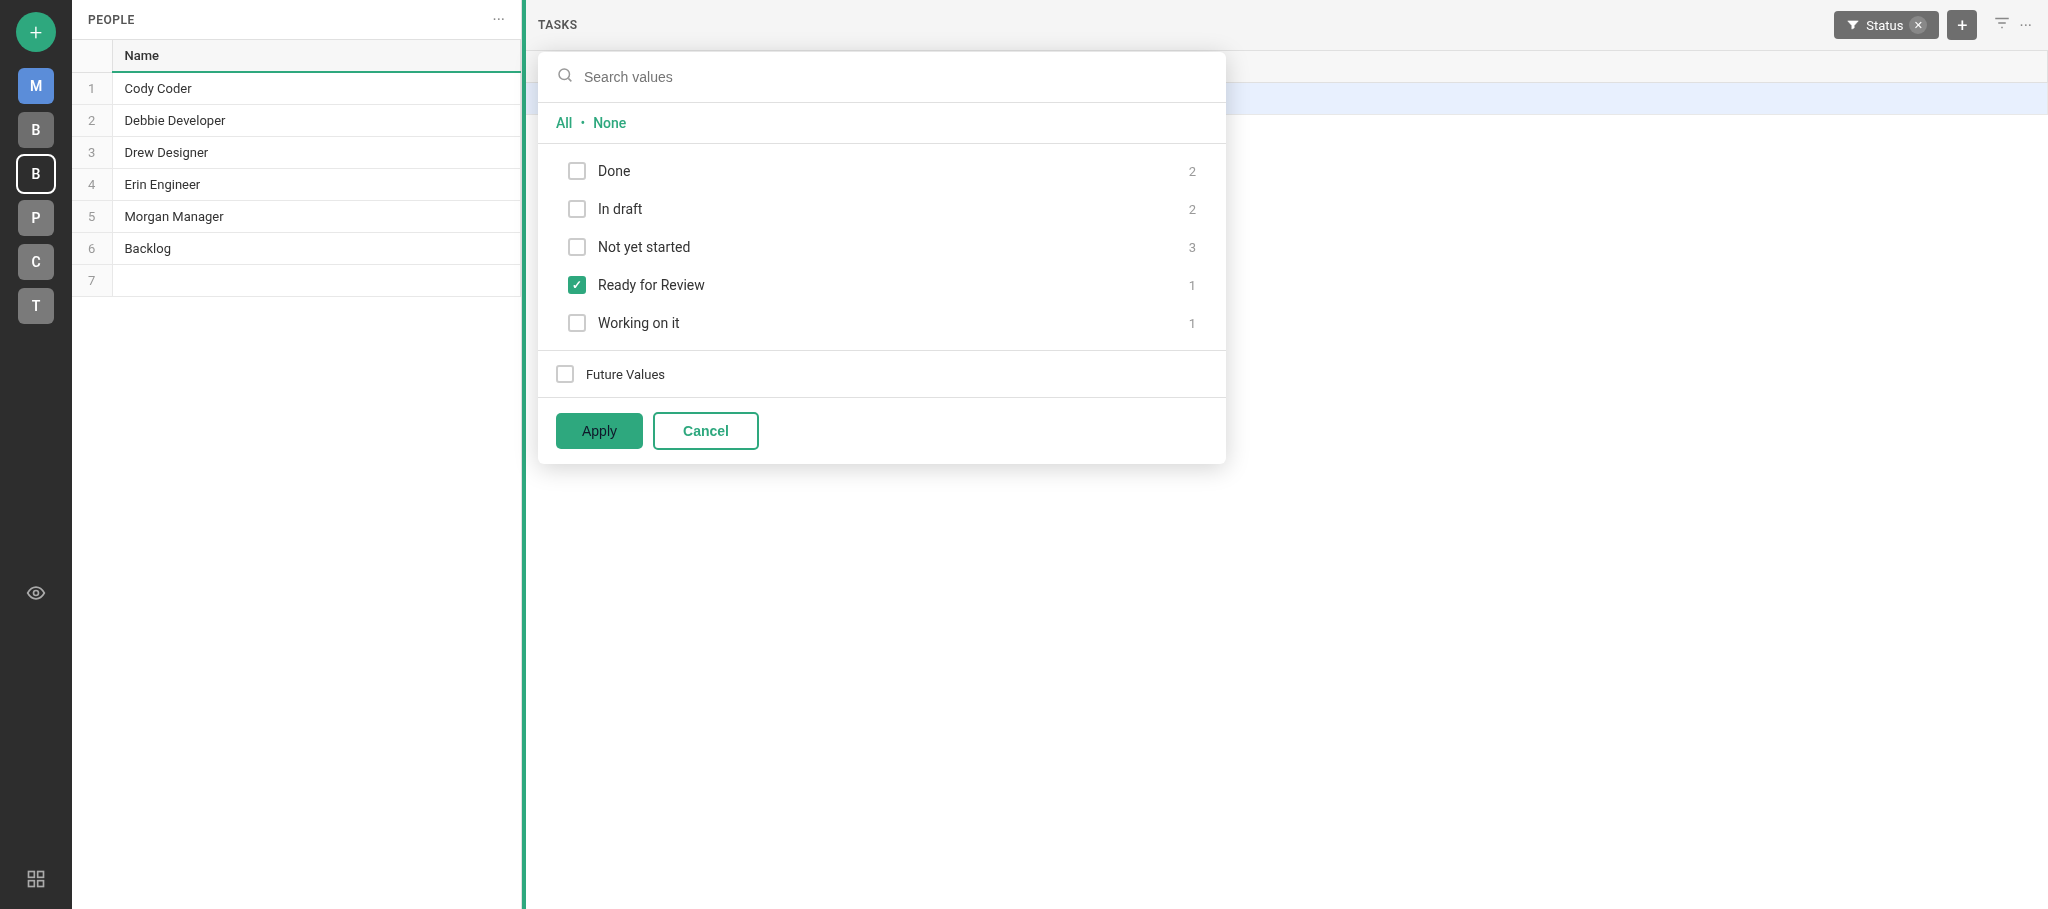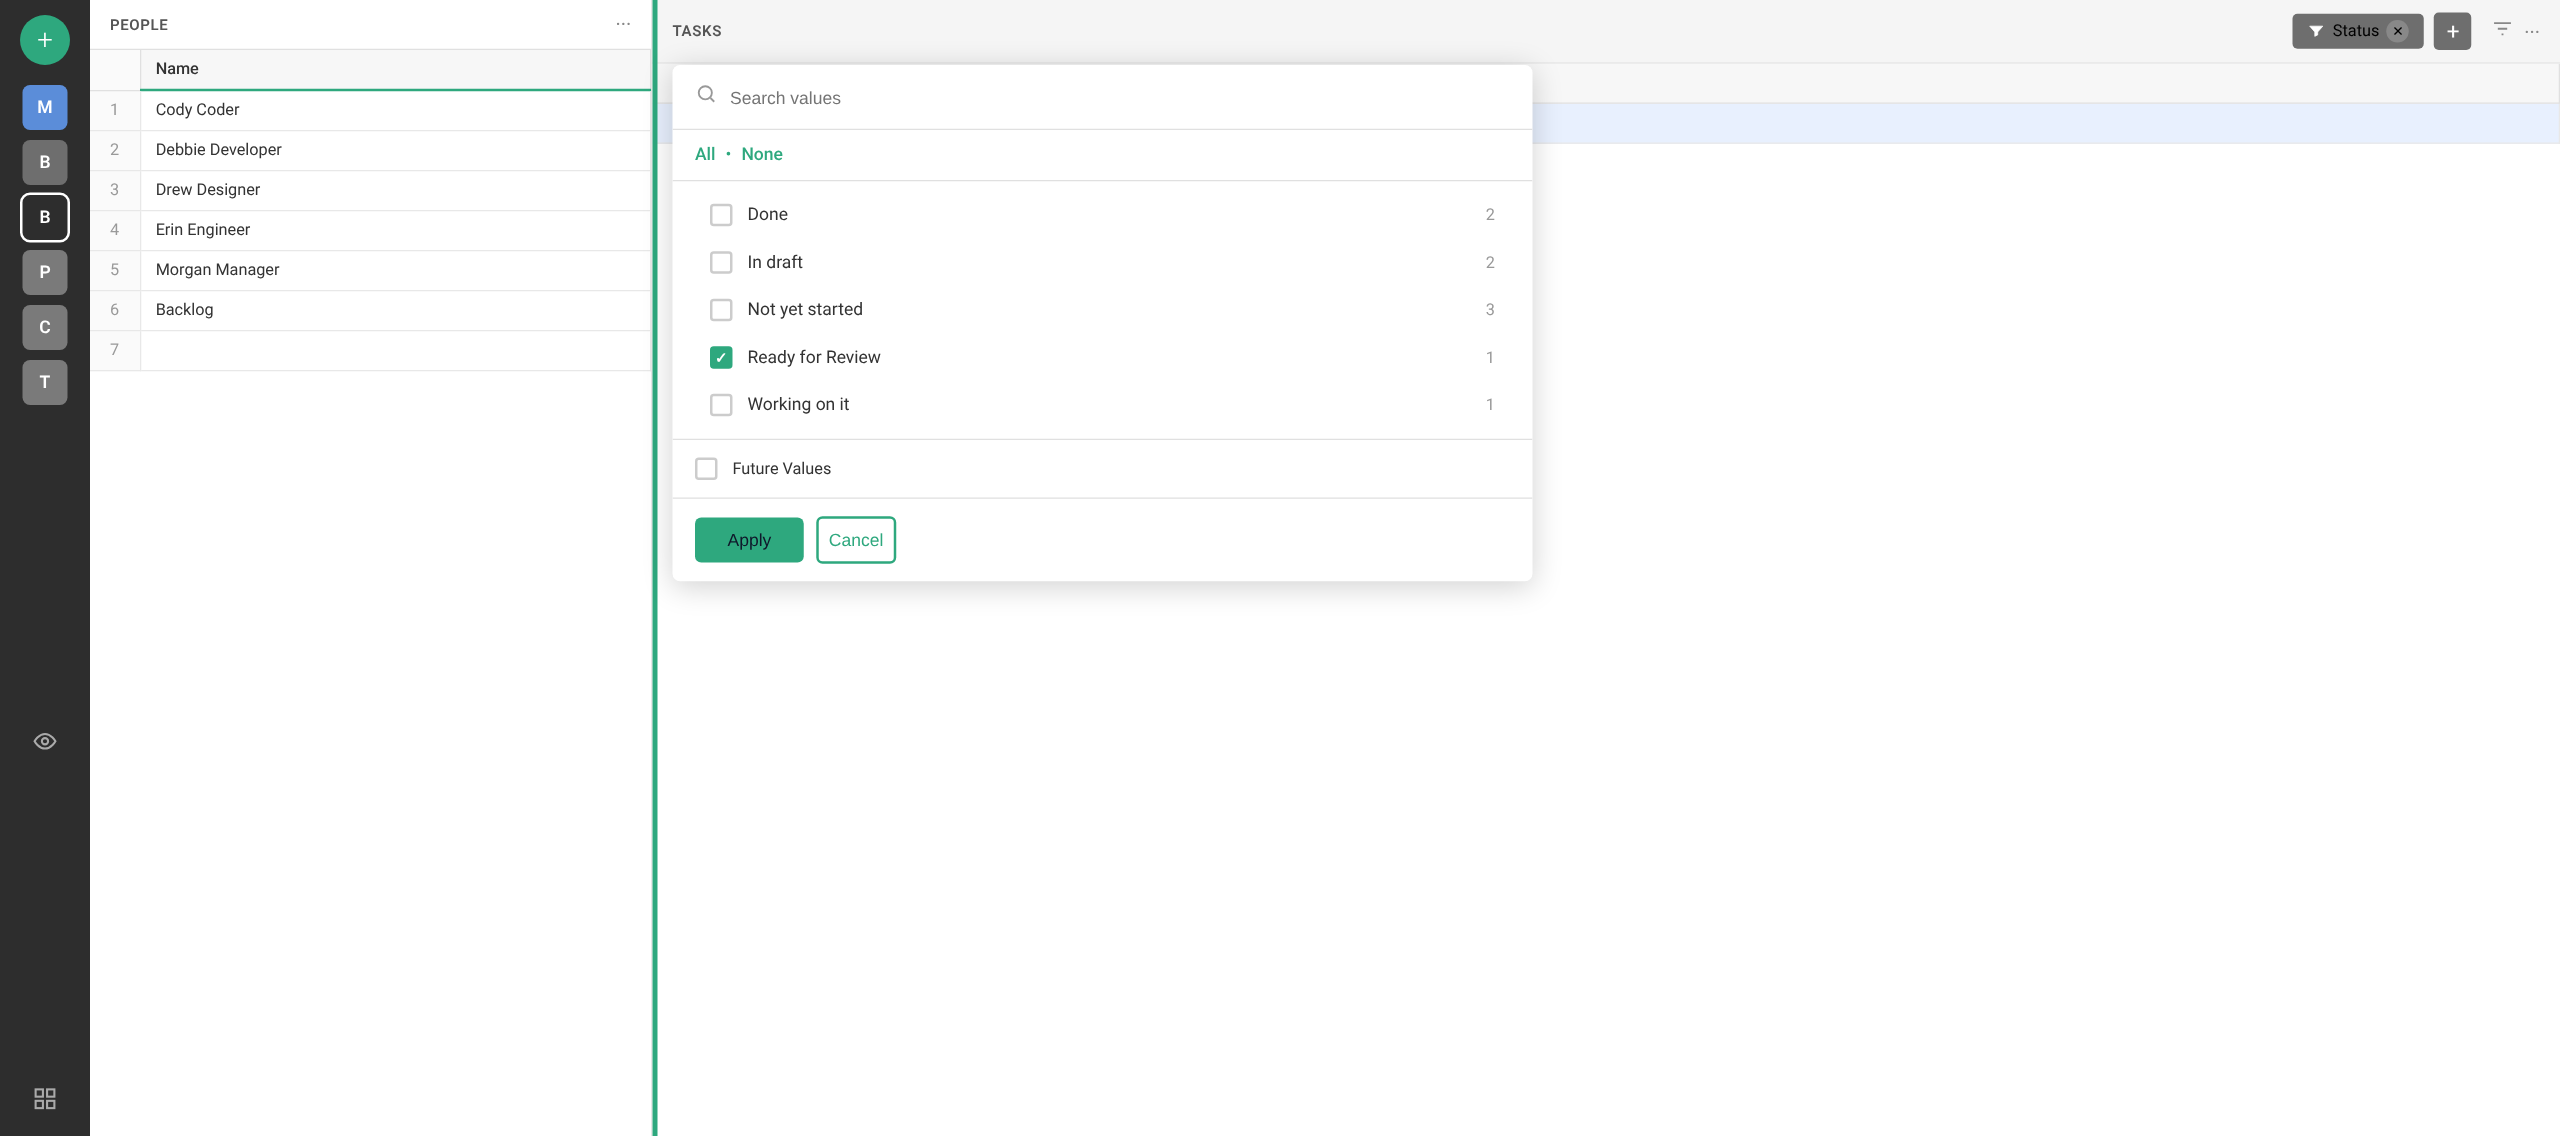--- a/index.html
+++ b/index.html
@@ -162,21 +162,21 @@
     .tasks-header-right {
       display: flex;
       align-items: center;
       gap: 8px;
     }
     .filter-tab {
       display: flex;
       align-items: center;
       gap: 6px;
       background: #6e6e6e;
-      color: #000000;
+      color: #ffffff;
       padding: 5px 12px;
       border-radius: 4px;
       font-size: 13px;
       cursor: pointer;
     }
     .filter-tab .close-btn {
       background: #888;
       border-radius: 50%;
       width: 18px;
       height: 18px;
@@ -344,24 +344,24 @@
       padding: 10px 26px;
       border-radius: 5px;
       font-size: 14px;
       font-weight: 500;
       cursor: pointer;
     }
     .cancel-btn {
       background: white;
       color: #2ea87e;
       border: 2px solid #2ea87e;
-      padding: 9px 8px;
+      padding: 9px 28px;
       border-radius: 5px;
       font-size: 14px;
-      font-weight: 400;
+      font-weight: 700;
       cursor: pointer;
     }
 
     
     .tasks-left-accent {
       position: absolute;
       left: 0;
       top: 0;
       bottom: 0;
       width: 4px;

